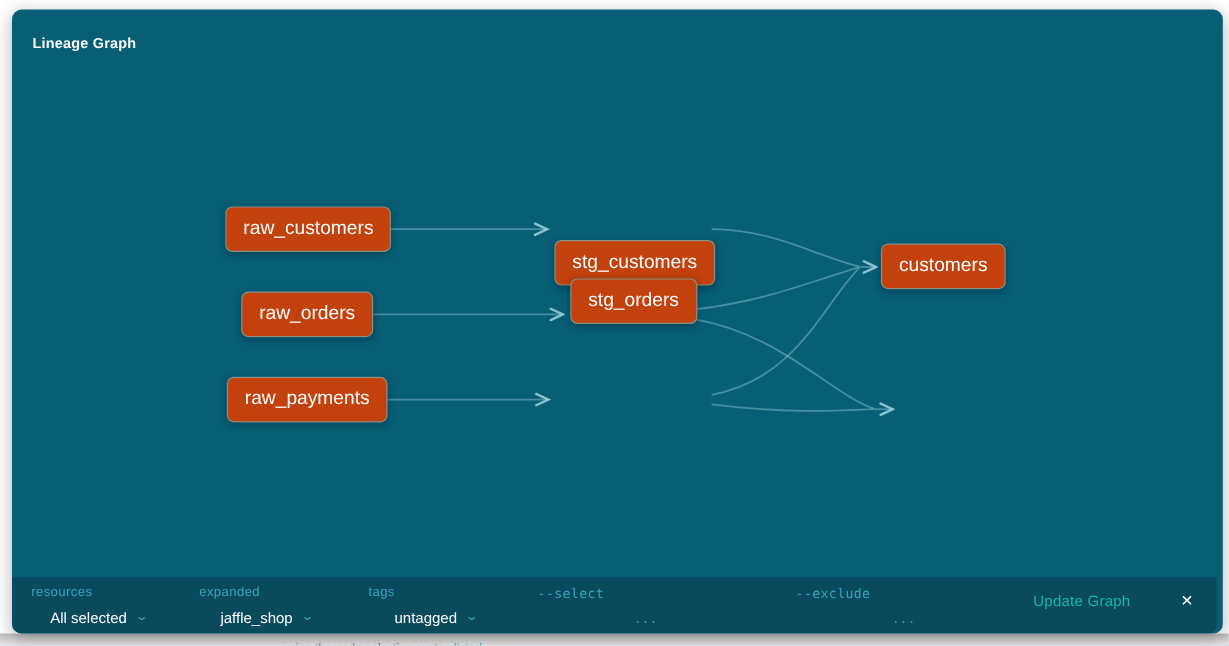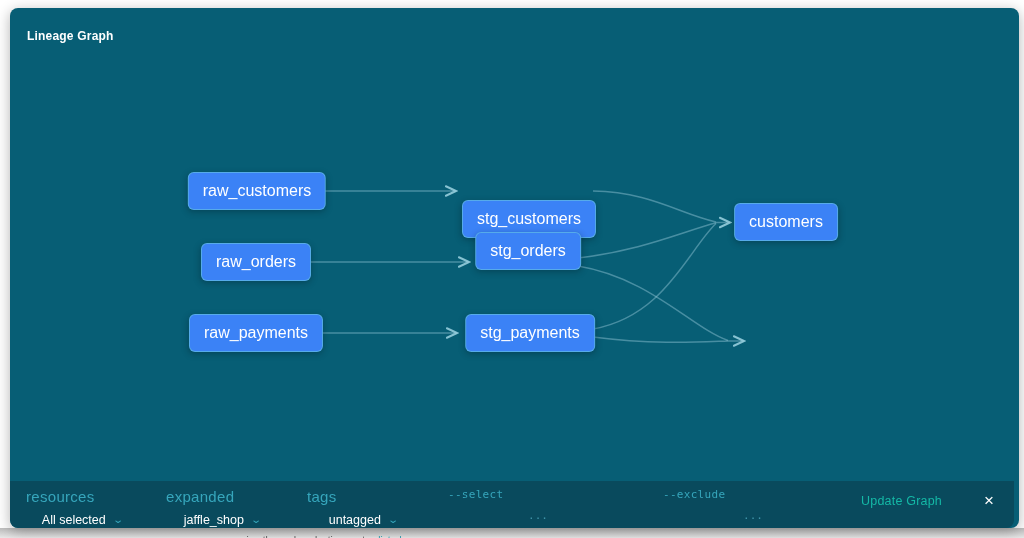--- a/index.html
+++ b/index.html
@@ -40,38 +40,38 @@
   }
   .panel-title {
     color: #ffffff; font-size: 12px; font-weight: bold; letter-spacing: .2px;
   }
 
   
   .graph-area { position: absolute; inset: 0; }
   .edges-svg { position: absolute; left: 0; top: 0; }
   .node {
     position: absolute; transform: translate(-50%, -50%);
-    background: #3b82f6;
+    background: #c2410c;
     border: 1px solid rgba(110, 205, 224, 0.55);
     border-radius: 6px;
     color: #ffffff; font-size: 16px;
     height: 38px; line-height: 36px; padding: 0 14px;
     white-space: nowrap;
     box-shadow: 0 2px 6px rgba(0, 30, 40, 0.35);
     cursor: pointer;
   }
 
   
   .footer {
     position: absolute; left: 0; bottom: 0; width: 1004px; height: 47px;
     background: #094a5d; border-radius: 0 0 8px 8px;
   }
   .filter-group { position: absolute; top: 7px; width: 112px; }
   .filter-label {
-    font-size: 15px; color: #36a6bc; letter-spacing: .3px; display: block;
+    font-size: 11px; color: #36a6bc; letter-spacing: .3px; display: block;
   }
   .filter-label.mono { font-family: "DejaVu Sans Mono", monospace; font-size: 11px; }
   .filter-value-row {
     margin-top: 8px; display: flex; align-items: center; justify-content: center;
     cursor: pointer;
   }
   .filter-value { font-size: 12.5px; color: #ffffff; }
   .filter-value.dim {
     color: #3f93a7; font-family: "DejaVu Sans Mono", monospace; font-size: 11px;
   }
@@ -137,21 +137,20 @@
         <path d="M583,329 C645,337 690,334 718,333"></path>
         <path d="M718,333 L734,333" marker-end="url(#arrow)"></path>
       </g>
     </svg>
 
     <div class="node" style="left:247px; top:183px;">raw_customers</div>
     <div class="node" style="left:246px; top:254px;">raw_orders</div>
     <div class="node" style="left:246px; top:325px;">raw_payments</div>
     <div class="node" style="left:519px; top:183px;margin-top:28px;">stg_customers</div>
     <div class="node" style="left:518px; top:243px;">stg_orders</div>
-    <div class="node" style="left:520px; top:325px;">stg_payments</div>
     <div class="node" style="left:776px; top:214px;">customers</div>
   </div>
 
   <div class="footer">
 
     <div class="filter-group fg-resources">
       <span class="filter-label">resources</span>
       <div class="filter-value-row">
         <span class="filter-value">All selected</span>
         <span class="chevron">⌄</span>

